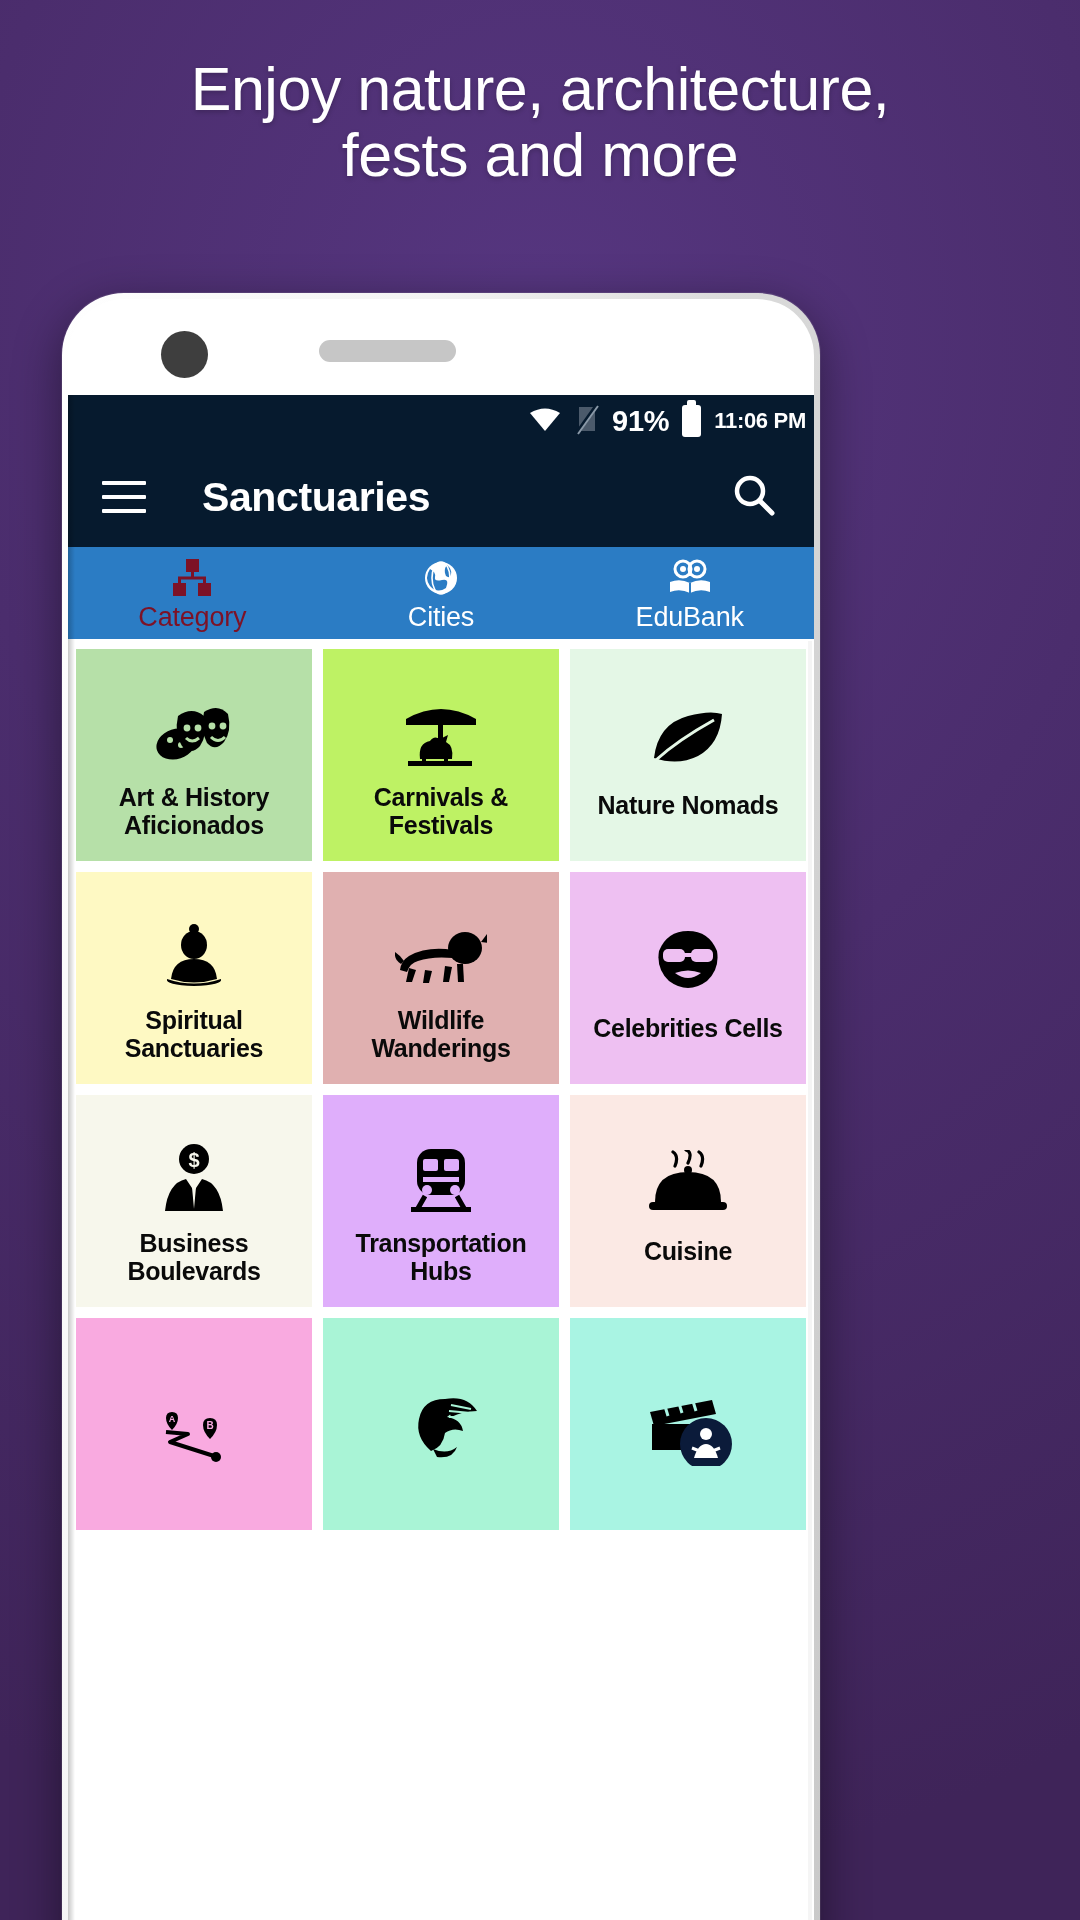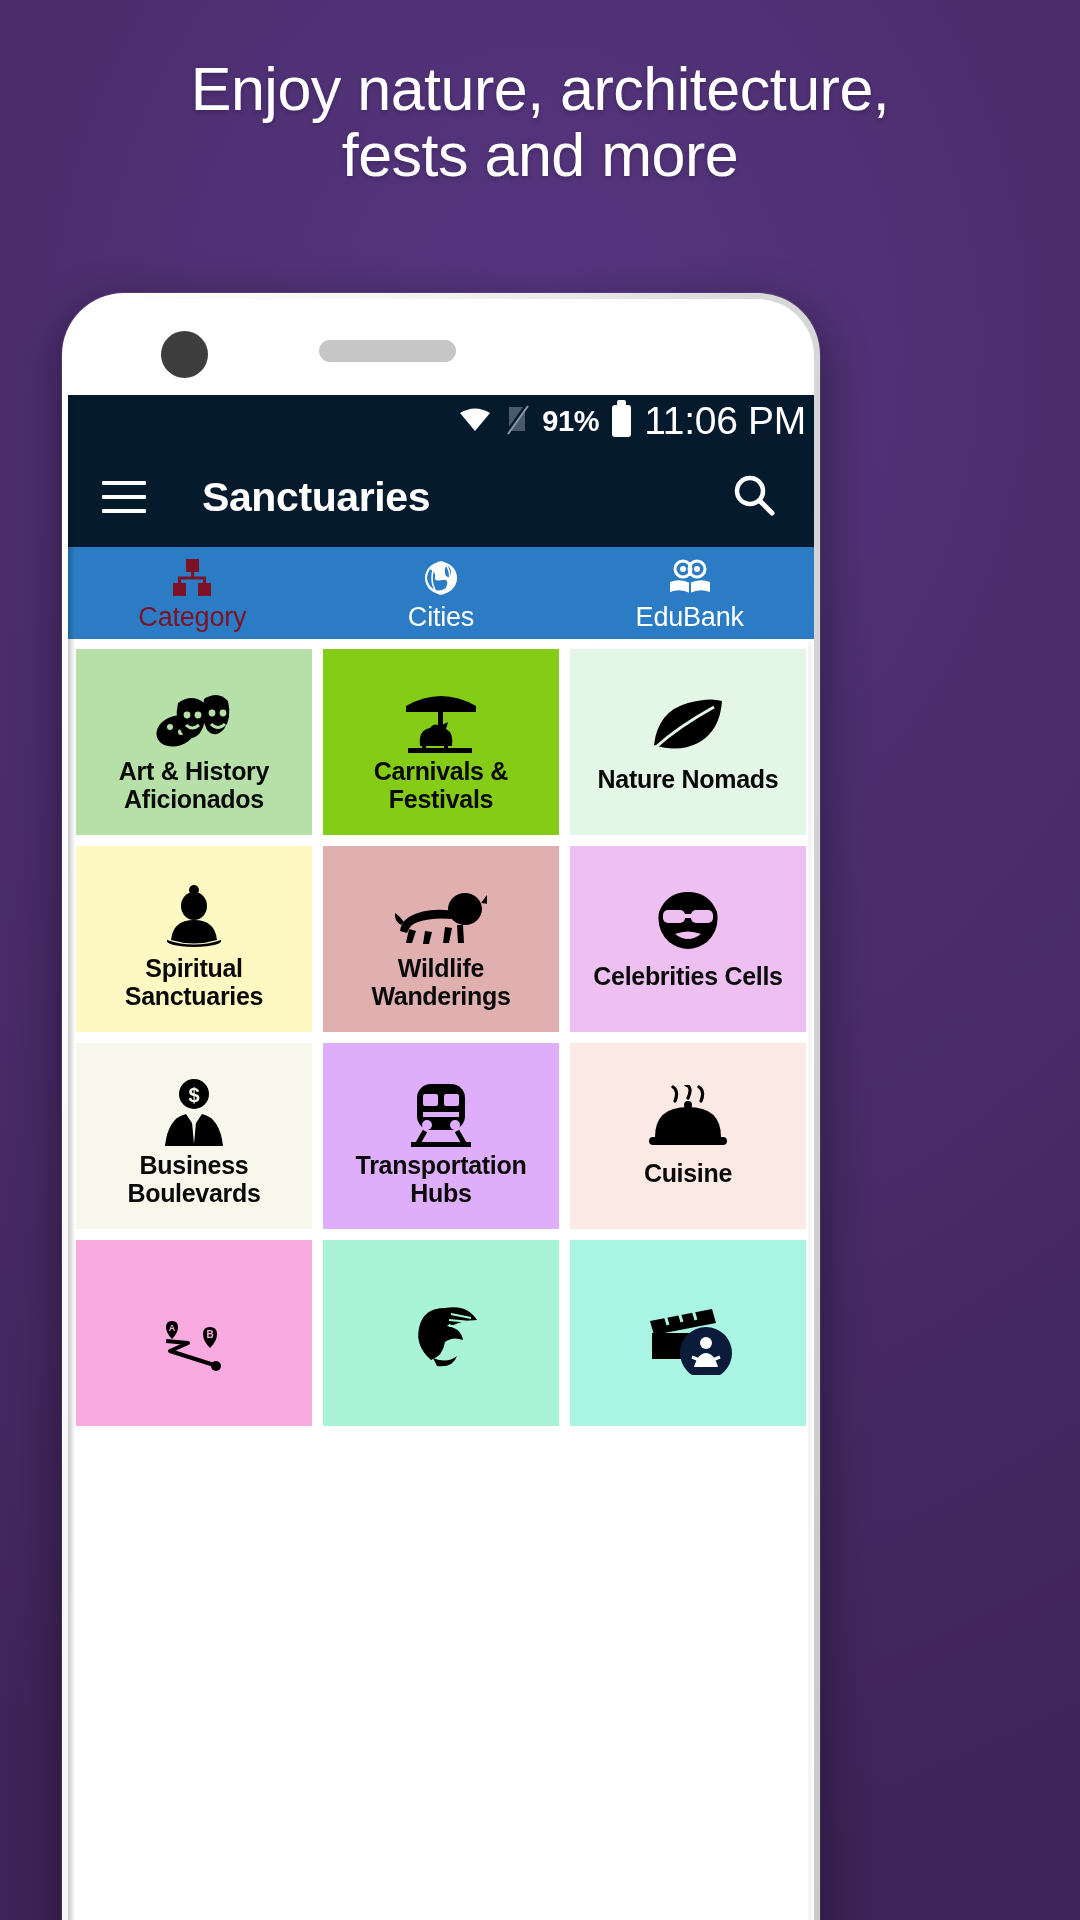--- a/index.html
+++ b/index.html
@@ -62,21 +62,21 @@
 
   
   #statusbar{
     height:52px; background:#061a2e;
     display:flex; align-items:center; justify-content:flex-end;
     padding-right:8px; gap:13px;
     color:#ffffff;
   }
   .sb-icon{ display:block; }
   #battery-pct{ font-size:29px; font-weight:700; letter-spacing:-.3px; }
-  #clock{ font-size:39px; font-weight:400; letter-spacing:-.3px; }
+  #clock{ font-size:22px; font-weight:700; letter-spacing:-.3px; }
   #battery-body{
     width:19px; height:32px; border-radius:3px;
     background:#ffffff; position:relative;
   }
   #battery-body:before{
     content:""; position:absolute; left:5px; top:-5px;
     width:9px; height:5px; border-radius:2px 2px 0 0; background:#ffffff;
   }
 
   
@@ -109,21 +109,21 @@
   .tab:not(.active) .tab-label{ color:#ffffff; }
 
   
   #grid{
     padding:10px 8px 0 8px;
     display:grid;
     grid-template-columns:repeat(3,1fr);
     gap:11px;
   }
   .card{
-    height:186px;
+    height:212px;
     display:flex; flex-direction:column;
     align-items:center; justify-content:flex-end;
     padding:34px 8px 16px 8px;
     cursor:pointer;
     position:relative;
     overflow:hidden;
   }
   .card-icon{
     flex:1; display:flex; align-items:center; justify-content:center;
     width:100%;
@@ -251,21 +251,21 @@
               <path d="M38 40 q6 6 13 0" stroke="#b6e0a8" stroke-width="3" fill="none"></path>
               <path d="M56 14 q14 -9 24 2 q4 17 -4 28 q-9 10 -17 1 q-7 -13 -3 -31Z" fill="#000"></path>
               <circle cx="64" cy="28" r="3.4" fill="#b6e0a8"></circle>
                 <circle cx="75" cy="28" r="3.4" fill="#b6e0a8"></circle>
               <path d="M63 39 q7 7 14 0" stroke="#b6e0a8" stroke-width="3" fill="none"></path>
             </svg>
           </span>
           <span class="card-label">Art &amp; History Aficionados</span>
         </div>
 
-        <div class="card" style="background:#84cc16">
+        <div class="card" style="background:#bef264">
           <span class="card-icon">
             <svg width="86" height="72" viewBox="0 0 86 72">
               <path d="M8 22 q35 -20 70 0 Z" fill="#000"></path>
               <rect x="8" y="22" width="70" height="6" fill="#000"></rect>
               <rect x="40" y="28" width="5" height="34" fill="#000"></rect>
               <path d="M22 62 q-2 -16 10 -18 q4 -6 10 -2 l8 -4 l-2 7 q8 4 6 17" fill="#000"></path>
               <rect x="24" y="56" width="4" height="12" fill="#000"></rect>
               <rect x="46" y="56" width="4" height="12" fill="#000"></rect>
               <rect x="10" y="64" width="64" height="5" fill="#000"></rect>
             </svg>

